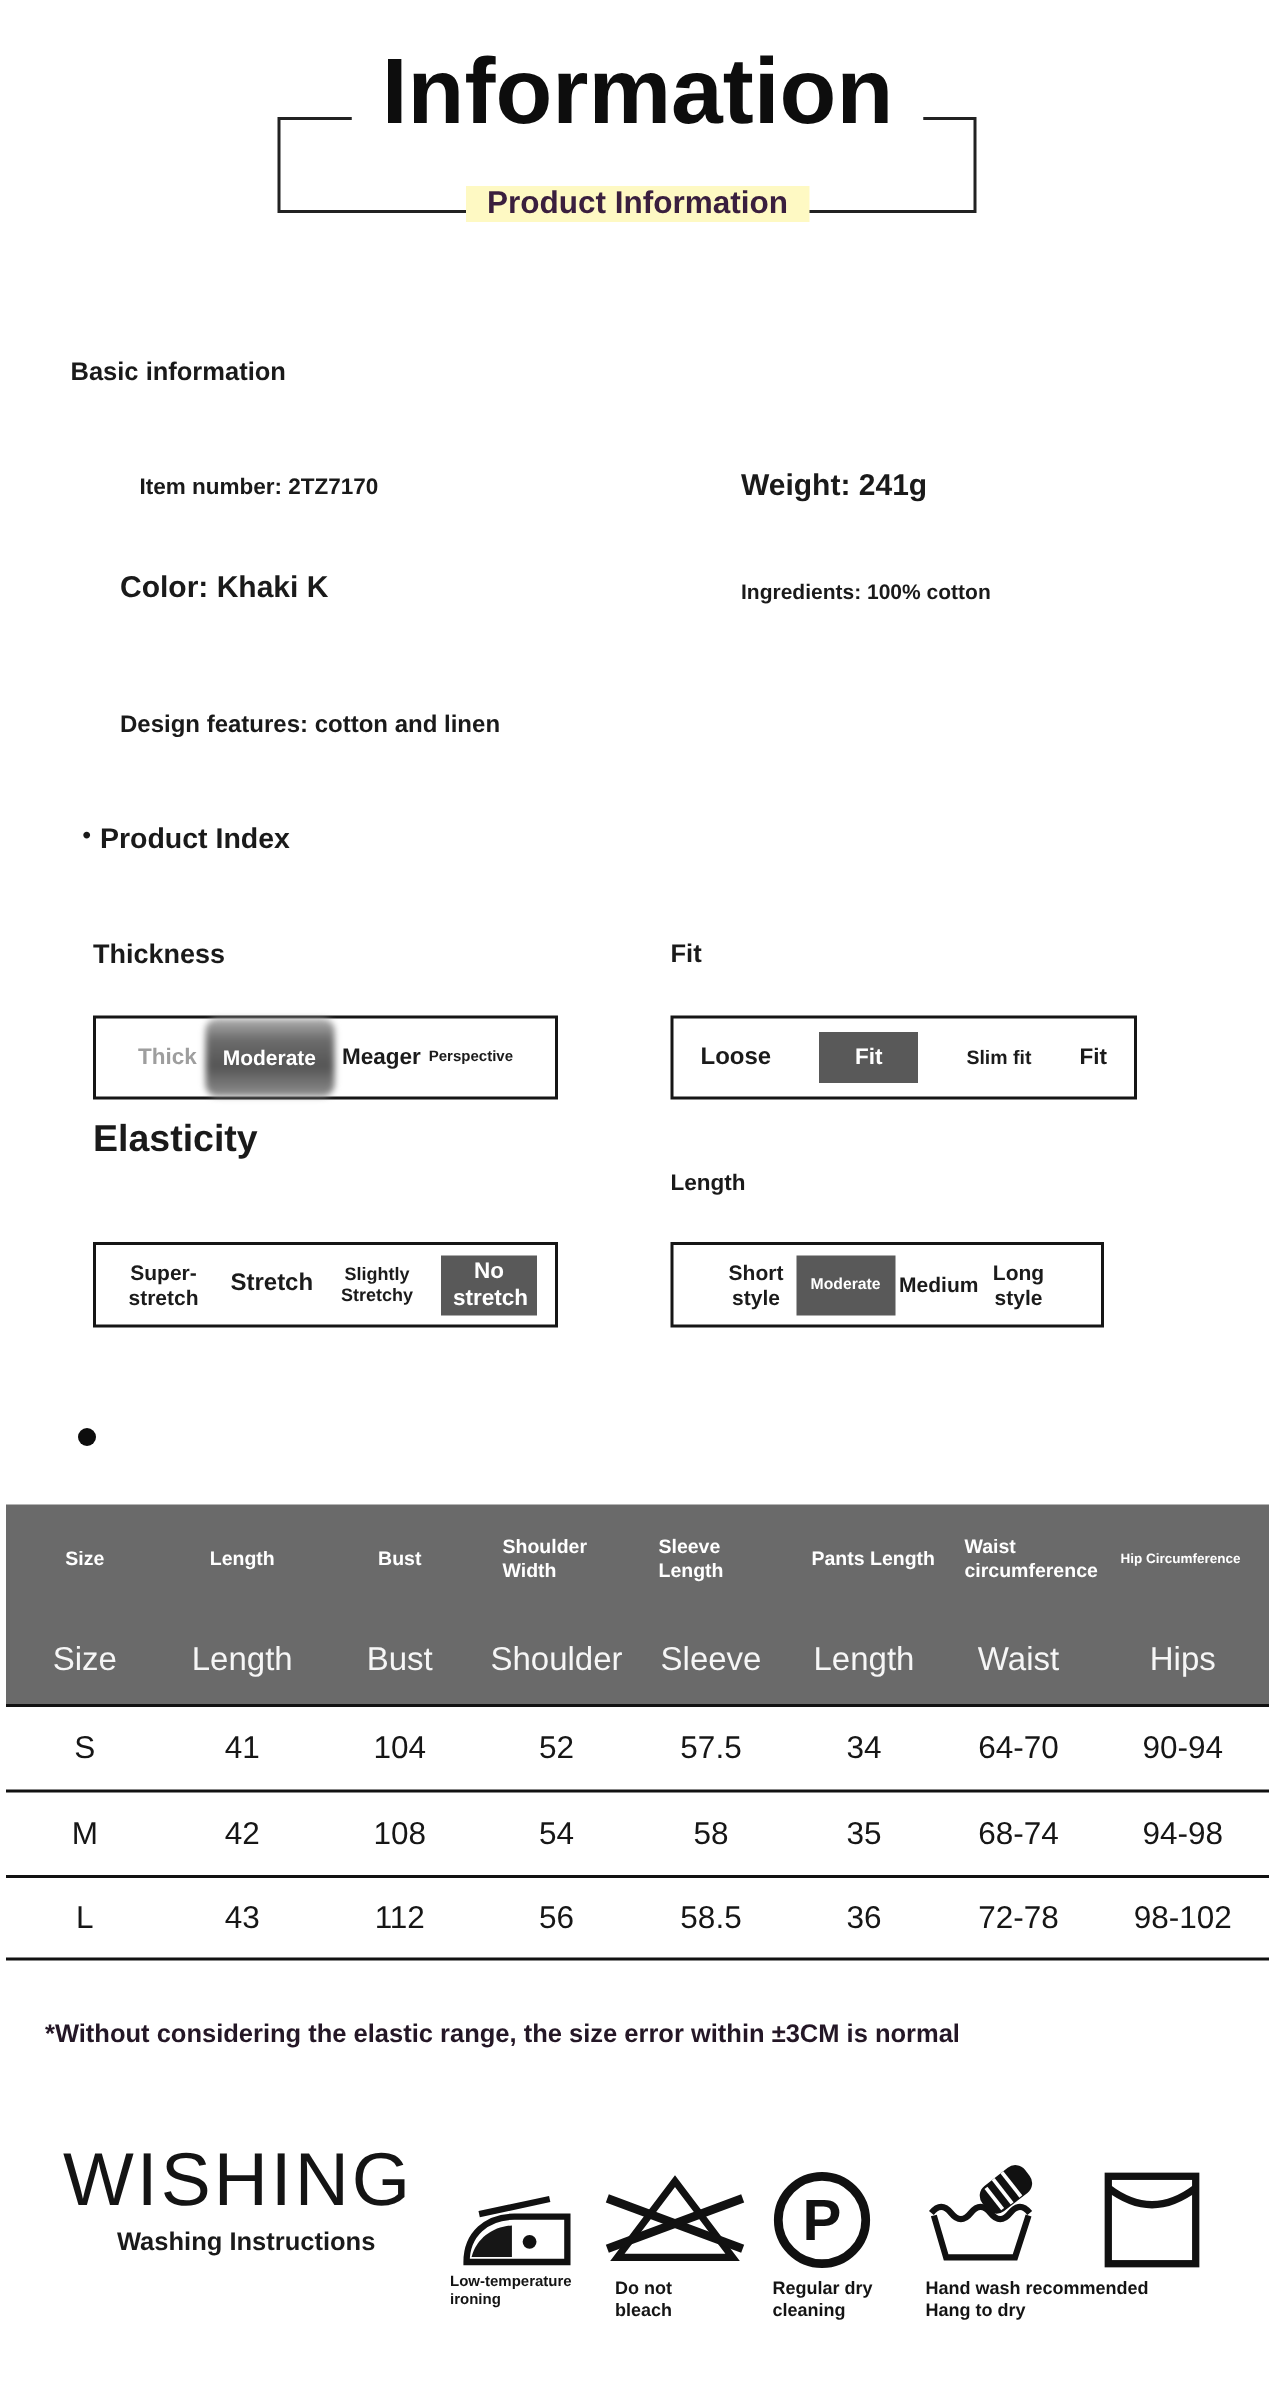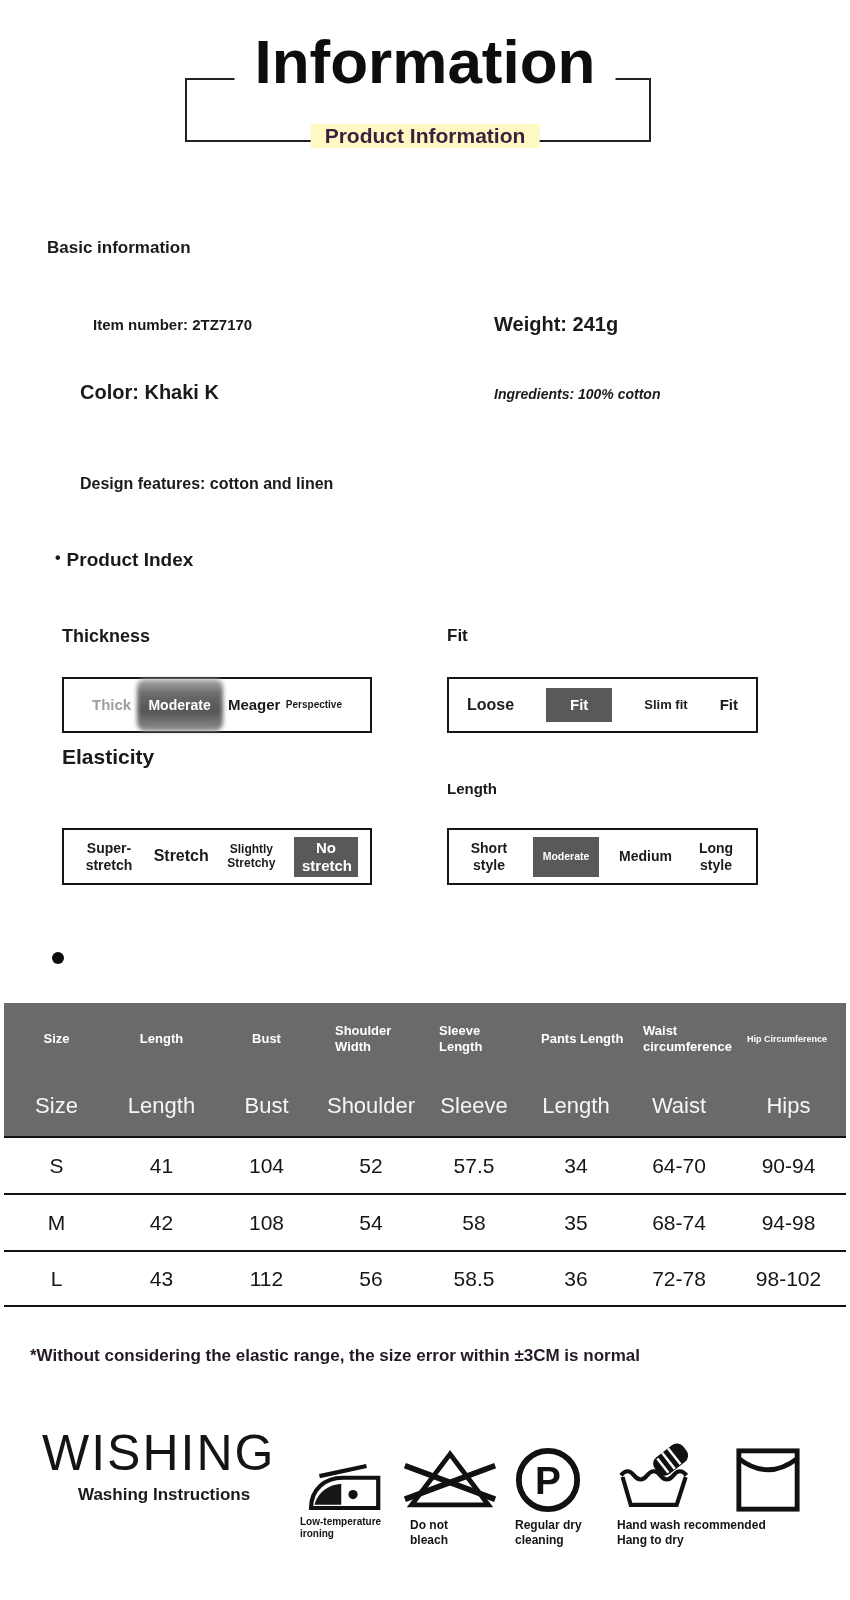--- a/index.html
+++ b/index.html
@@ -19,38 +19,38 @@
   .subtitle { position:absolute; top:124px; left:50%; transform:translateX(-50%);
     z-index:2; background:#fef9c3; padding:0 14px; font-size:21px; font-weight:bold;
     white-space:nowrap; color:#3a1f3e; }
 
   
   .abs { position:absolute; white-space:nowrap; }
   .basic-heading { left:47px; top:238px; font-size:17px; font-weight:bold; }
   .item-number  { left:93px; top:316px; font-size:15px; font-weight:bold; }
   .weight       { left:494px; top:313px; font-size:20px; font-weight:bold; }
   .color-line   { left:80px; top:381px; font-size:20px; font-weight:bold; }
-  .ingredients  { left:494px; top:386px; font-size:14px; font-weight:bold;font-style:italic; }
+  .ingredients  { left:494px; top:386px; font-size:14px; font-weight:bold; }
   .design       { left:80px; top:451px; font-size:16px; font-weight:bold;margin-top:24px; }
 
   
   .index-heading { left:55px; top:549px; font-size:19px; font-weight:bold; }
   .index-heading .dot { font-size:16px; vertical-align:3px; margin-right:6px; }
   .group-label { position:absolute; font-weight:bold; white-space:nowrap; }
   .lbl-thickness { left:62px;  top:626px; font-size:18px; }
   .lbl-fit       { left:447px; top:626px; font-size:17px; }
-  .lbl-elasticity{ left:62px;  top:745px; font-size:21px; }
+  .lbl-elasticity{ left:62px;  top:745px; font-size:25px; }
   .lbl-length    { left:447px; top:780px; font-size:15px; }
 
   .opt-box { position:absolute; border:2px solid #161616; background:#fff;
     display:flex; align-items:center; justify-content:space-between; }
   .box-thickness { left:62px;  top:677px; width:310px; height:56px; padding:0 28px; }
   .box-fit       { left:447px; top:677px; width:311px; height:56px; padding:0 18px; }
   .box-elasticity{ left:62px;  top:828px; width:310px; height:57px; padding:12px 12px; }
-  .box-length    { left:447px; top:828px; width:311px; height:57px; padding:0 16px; }
+  .box-length    { left:447px; top:828px; width:289px; height:57px; padding:0 31px; }
 
   .opt { font-weight:bold; color:#1b1b1b; text-align:center; line-height:1.15; }
   .opt-muted { color:#9e9e9e; }
   .fs15 { font-size:15px; } .fs16 { font-size:16px; } .fs14 { font-size:14px; }
   .fs13 { font-size:13px; } .fs12 { font-size:12px; } .fs10 { font-size:10px; }
   .w60 { width:62px; white-space:normal; }
   .w64 { width:66px; white-space:normal; }
   .w48 { width:48px; white-space:normal; }
 
   .chip { background:#595959; color:#fff; display:flex; align-items:center;

